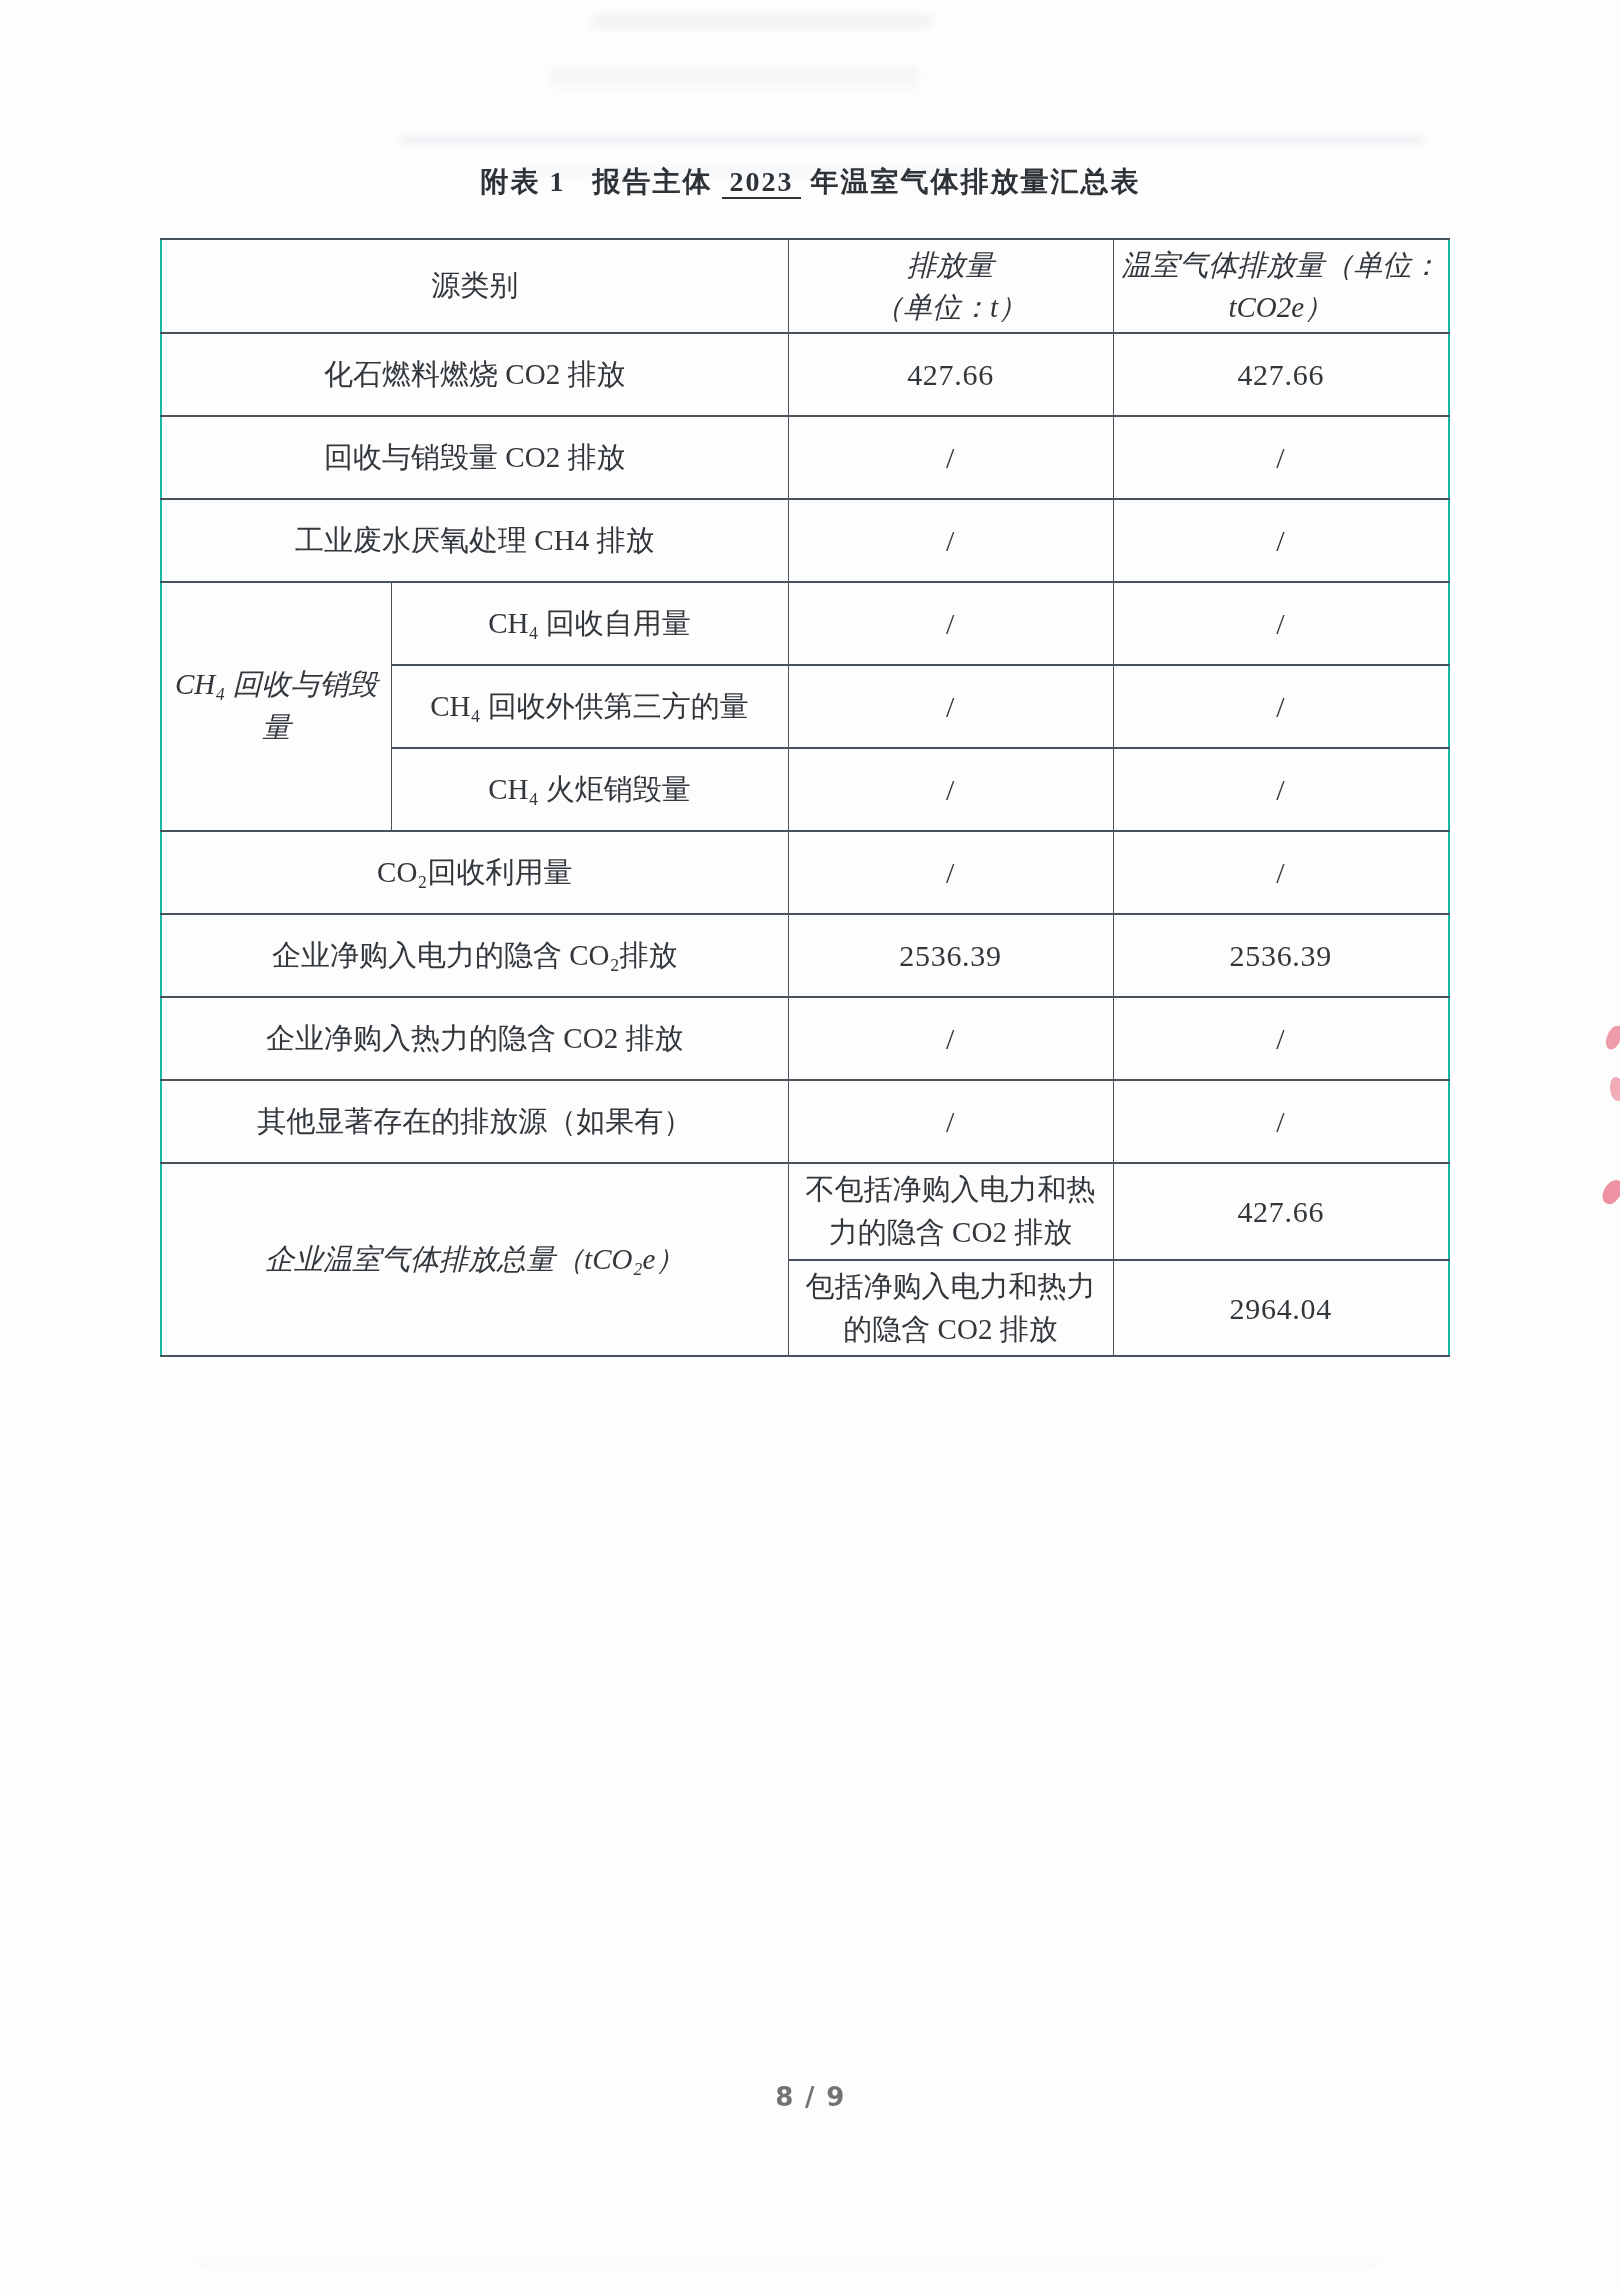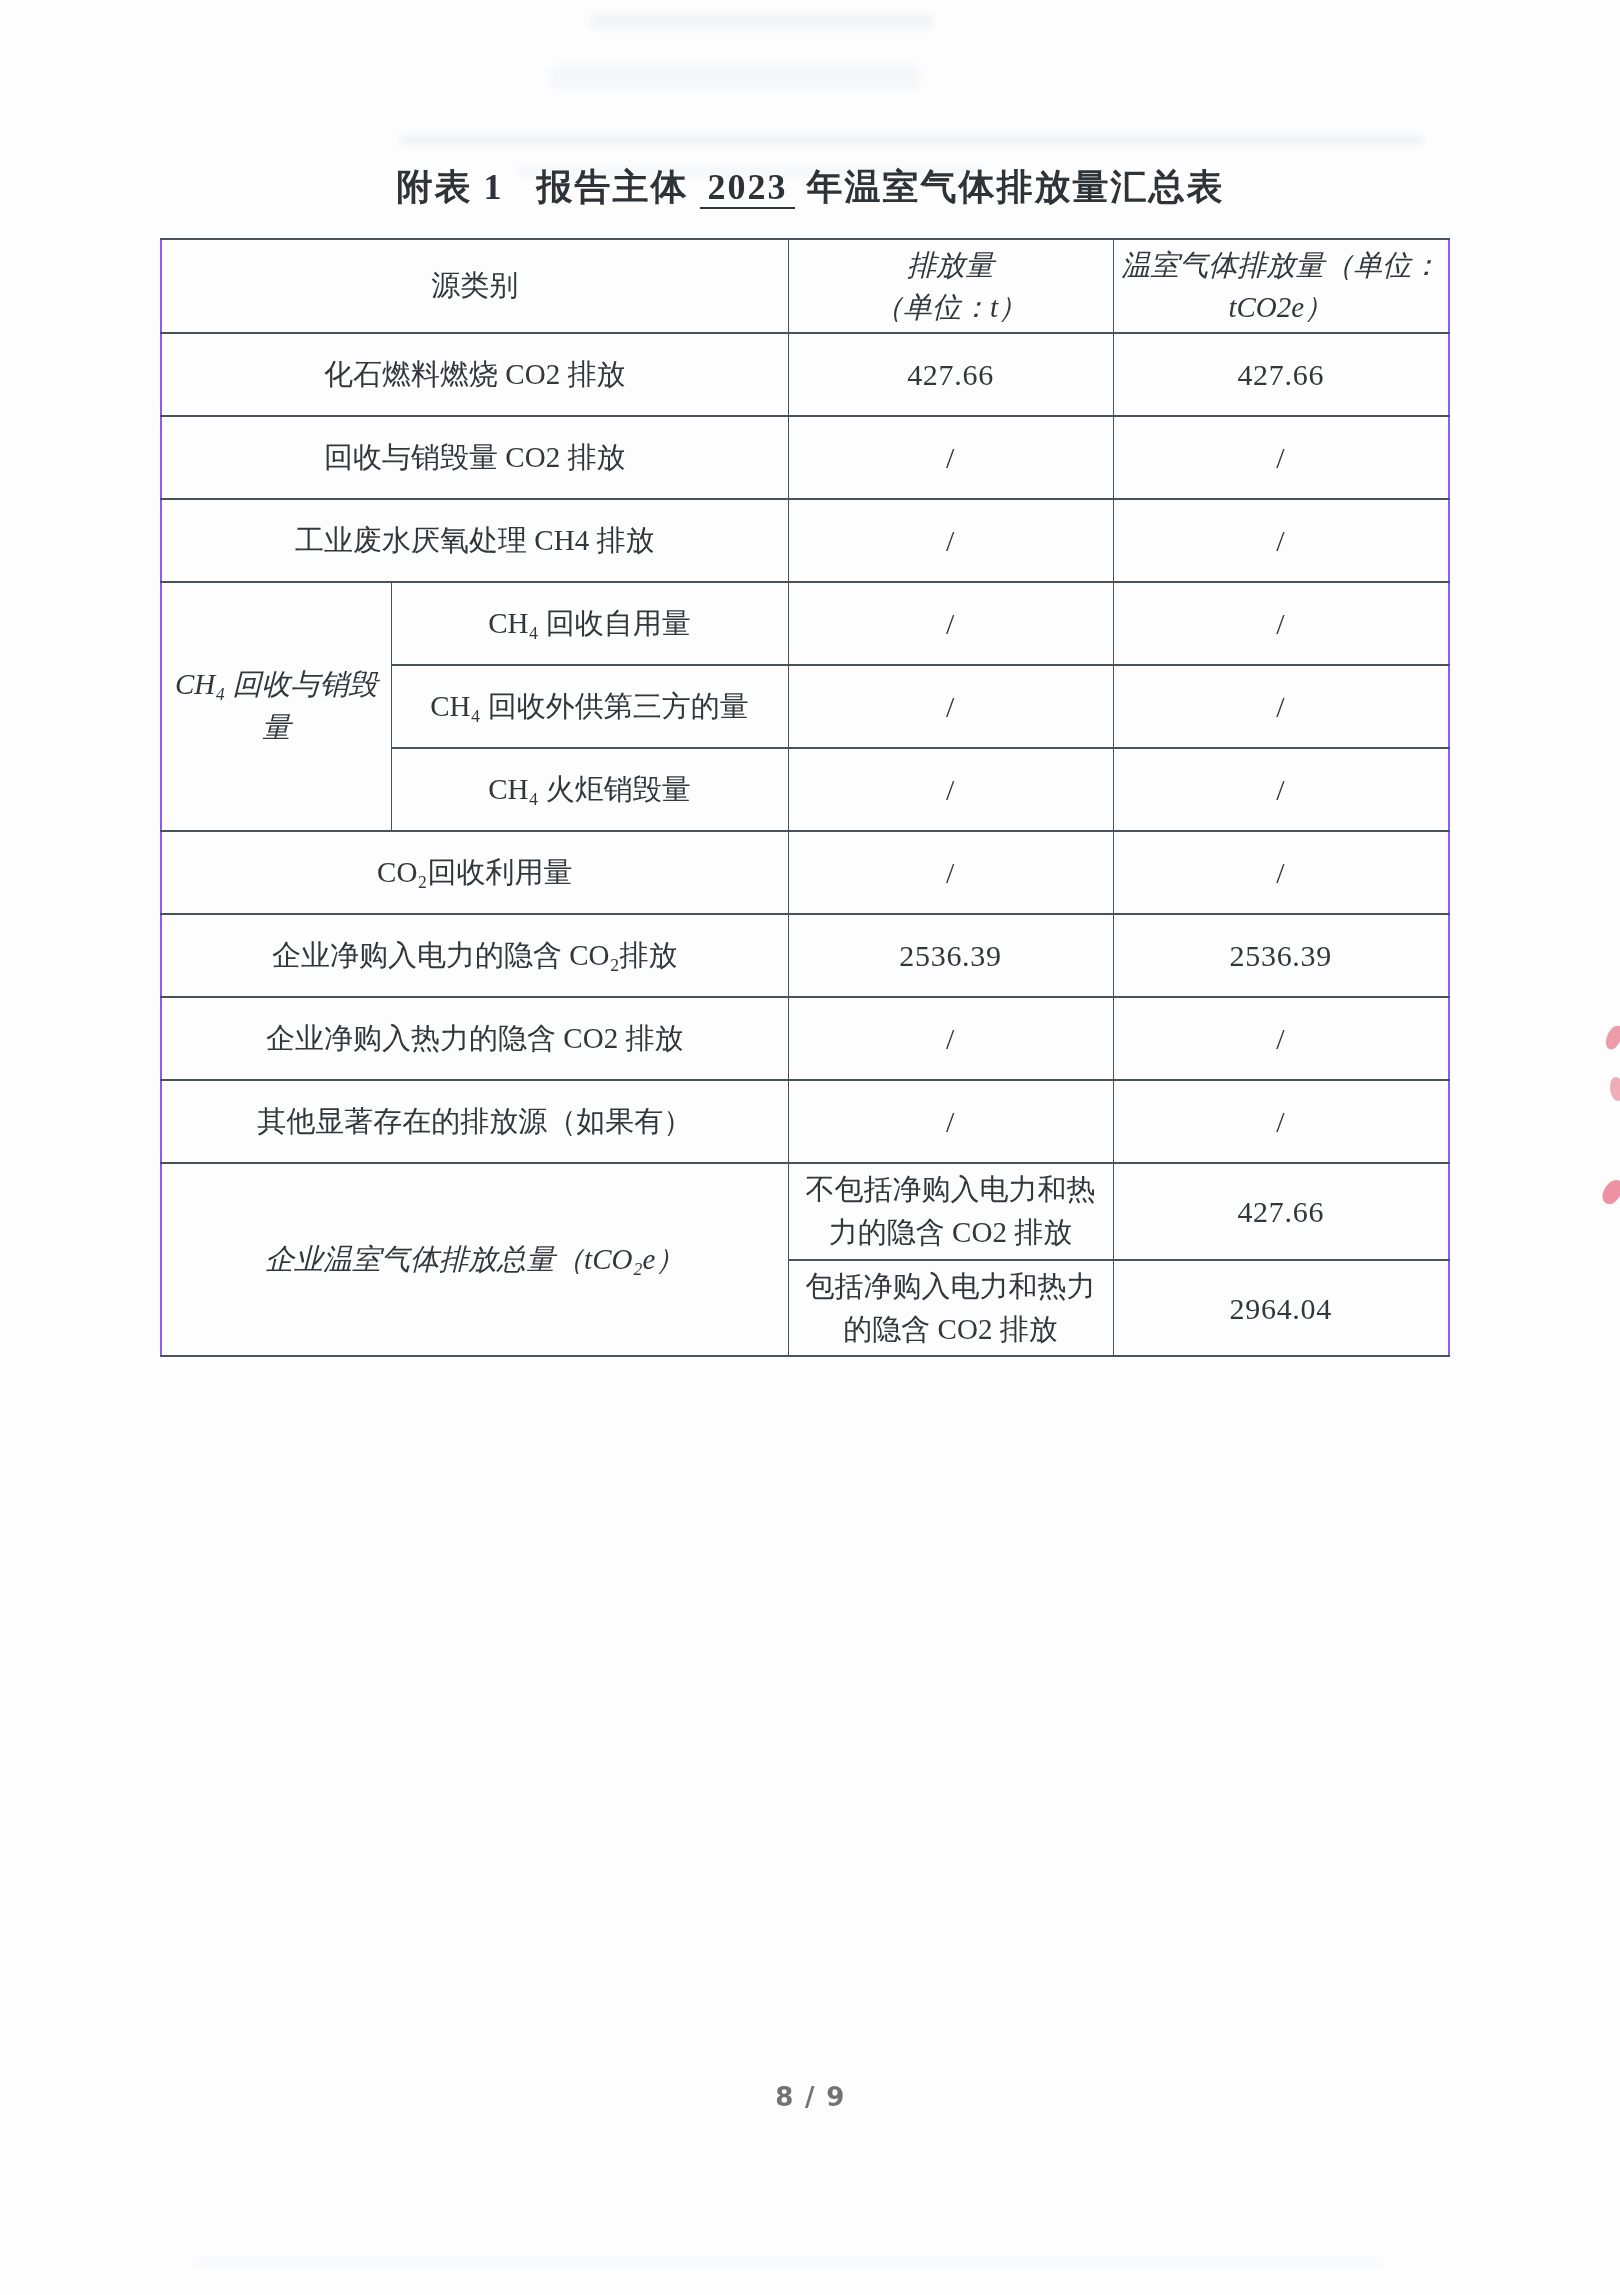--- a/index.html
+++ b/index.html
@@ -37,21 +37,21 @@
   .red-mark.r1 { left: 1607px; top: 1025px; width: 14.4px; height: 25px; opacity: 0.55; transform: rotate(18deg); }
   .red-mark.r2 { left: 1610px; top: 1077px; width: 13px; height: 23.6px; opacity: 0.45; transform: rotate(-12deg); }
   .red-mark.r3 { left: 1604px; top: 1179px; width: 17px; height: 26px; opacity: 0.60; transform: rotate(25deg); }
 
   .doc-title {
     position: absolute;
     top: 163px;
     left: 0;
     width: 100%;
     text-align: center;
-    font-size: 36px;
+    font-size: 28px;
     font-weight: 700;
     letter-spacing: 2px;
     color: #2e3338;
     white-space: pre;
   }
   .doc-title .underlined {
     border-bottom: 2.6px solid #2e3338;
     padding: 0 7.9px;
   }
 
@@ -72,21 +72,21 @@
   table.emissions th, table.emissions td {
     border: 1.3px solid #49525a;
     border-top-width: 2px;
     border-bottom-width: 2px;
     text-align: center;
     vertical-align: middle;
     font-weight: 400;
     line-height: 1.5;
     padding: 3.9px 6.6px;
   }
-  table.emissions { border: 2px solid #8b5cf6; }
+  table.emissions { border: 2px solid #14b8a6; }
   tr.h-row    { height: 80px; }
   tr.std-row  { height: 83px; }
   tr.tot-row  { height: 85px; }
   .hdr-line { display: block; line-height: 1.45; font-style: italic; }
   td.val { font-size: 30px; letter-spacing: 0.7px; }
   td.val-right { font-size: 30px; letter-spacing: 0.7px; text-align: right; padding-right: 17px; }
   td.sub-label {
     text-align: left;
     padding-left: 10.5px;
     padding-right: 5.3px;

